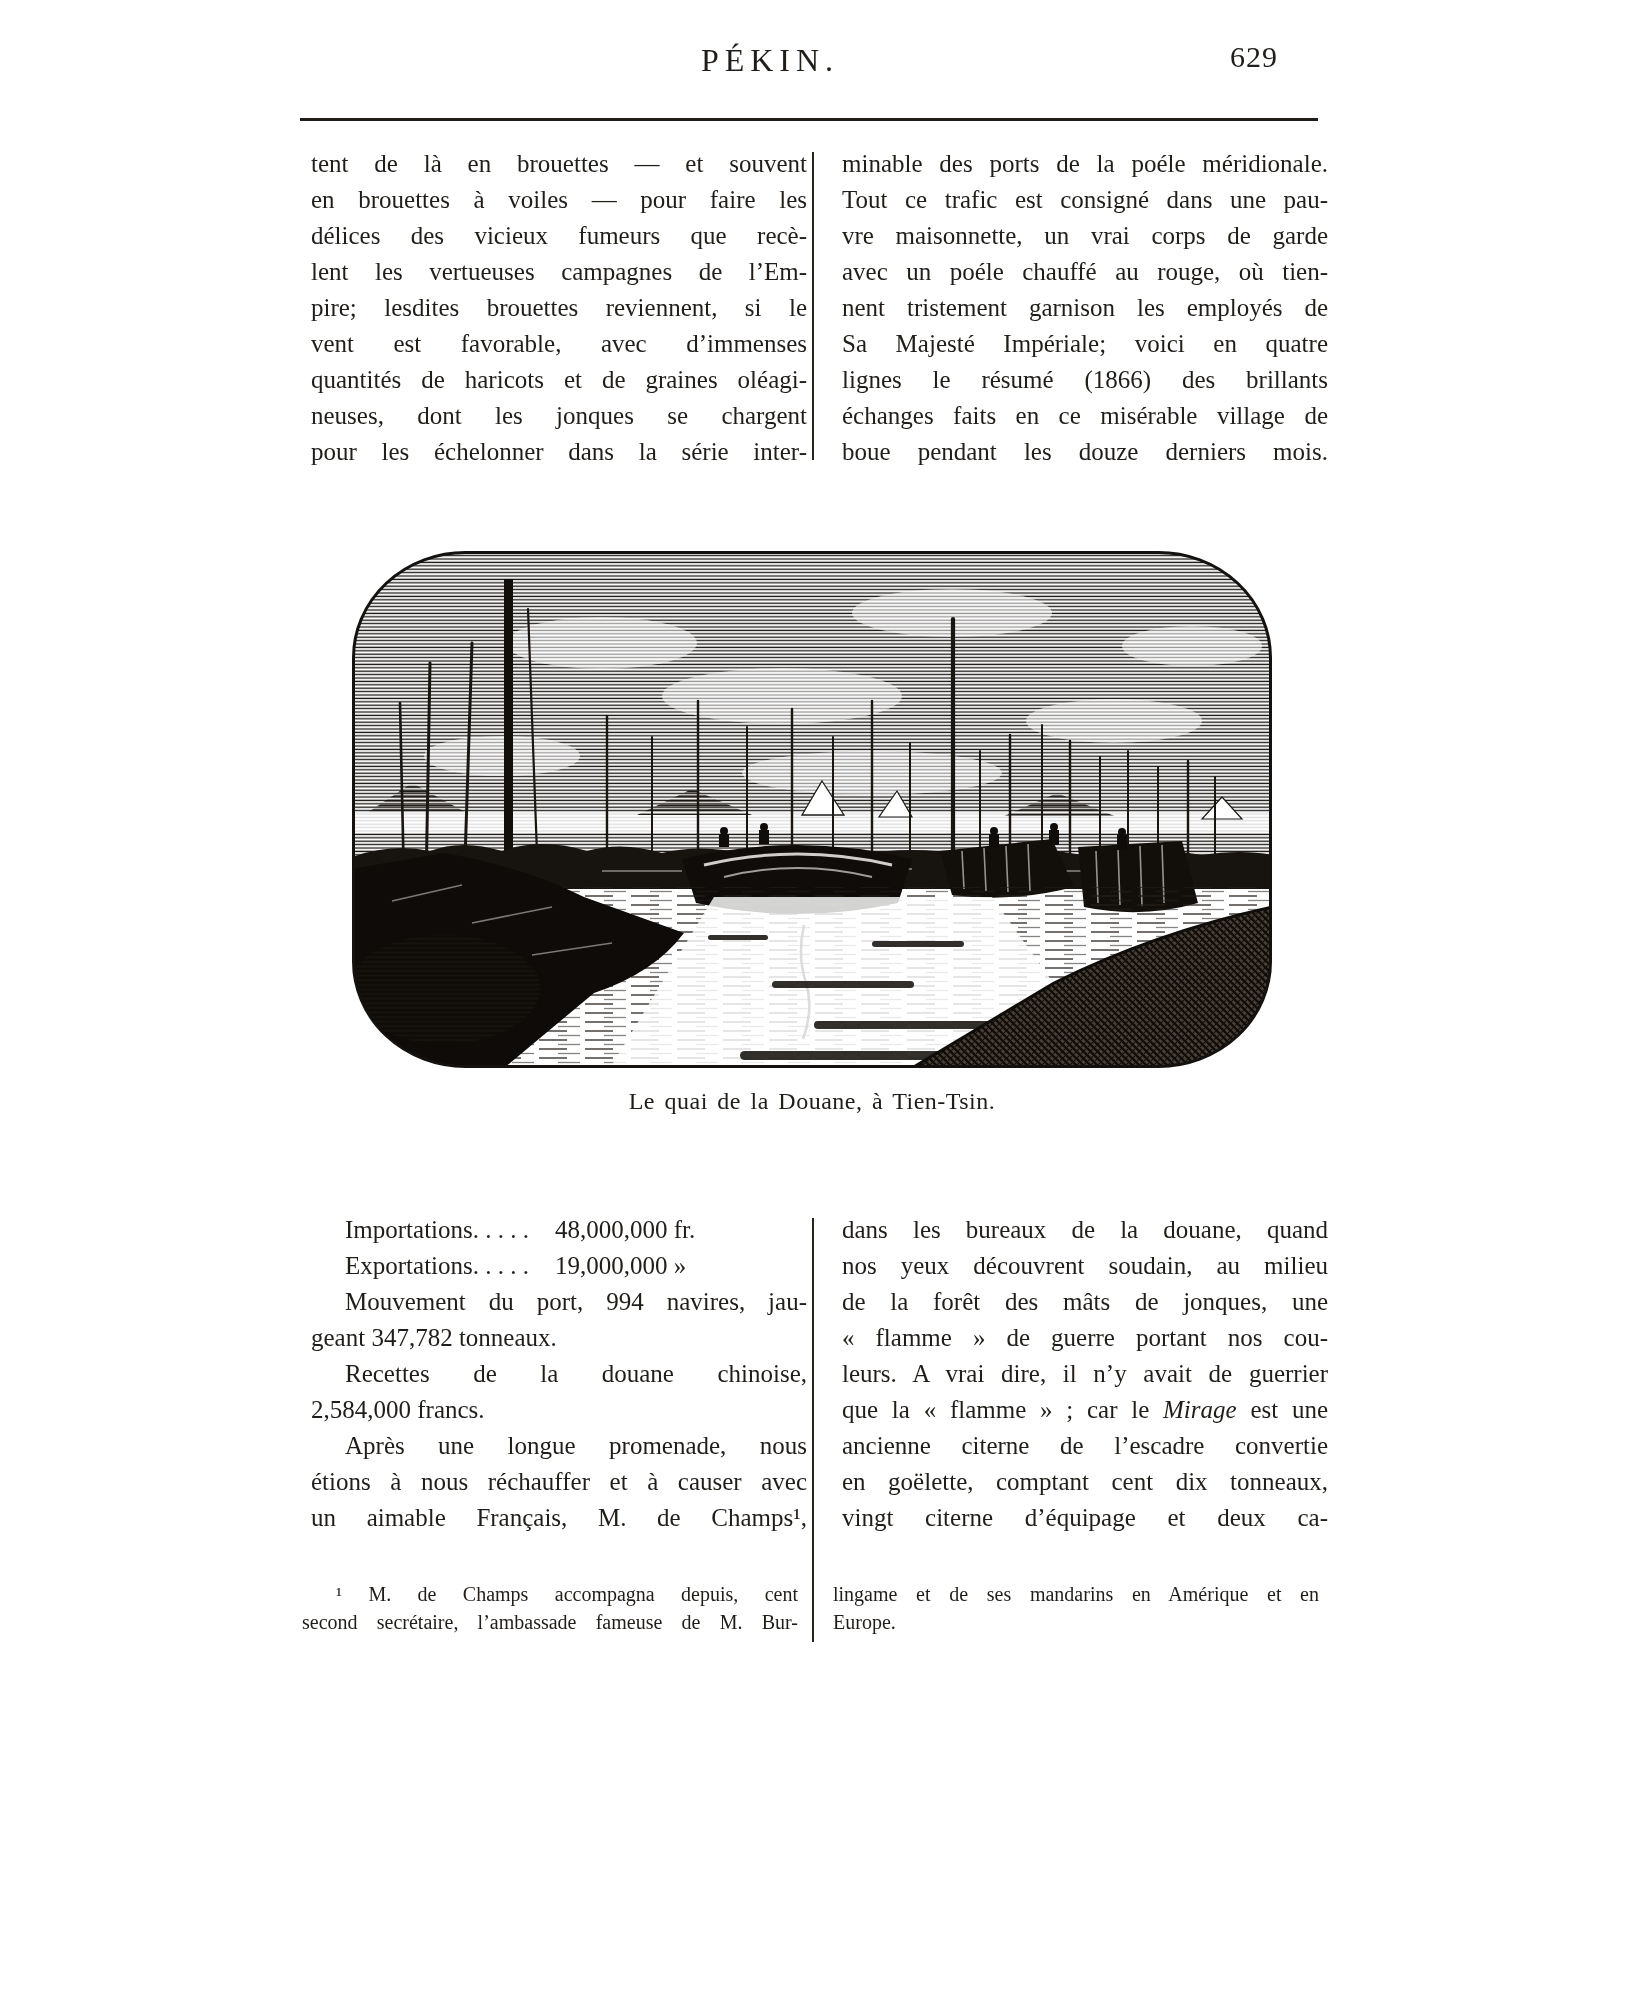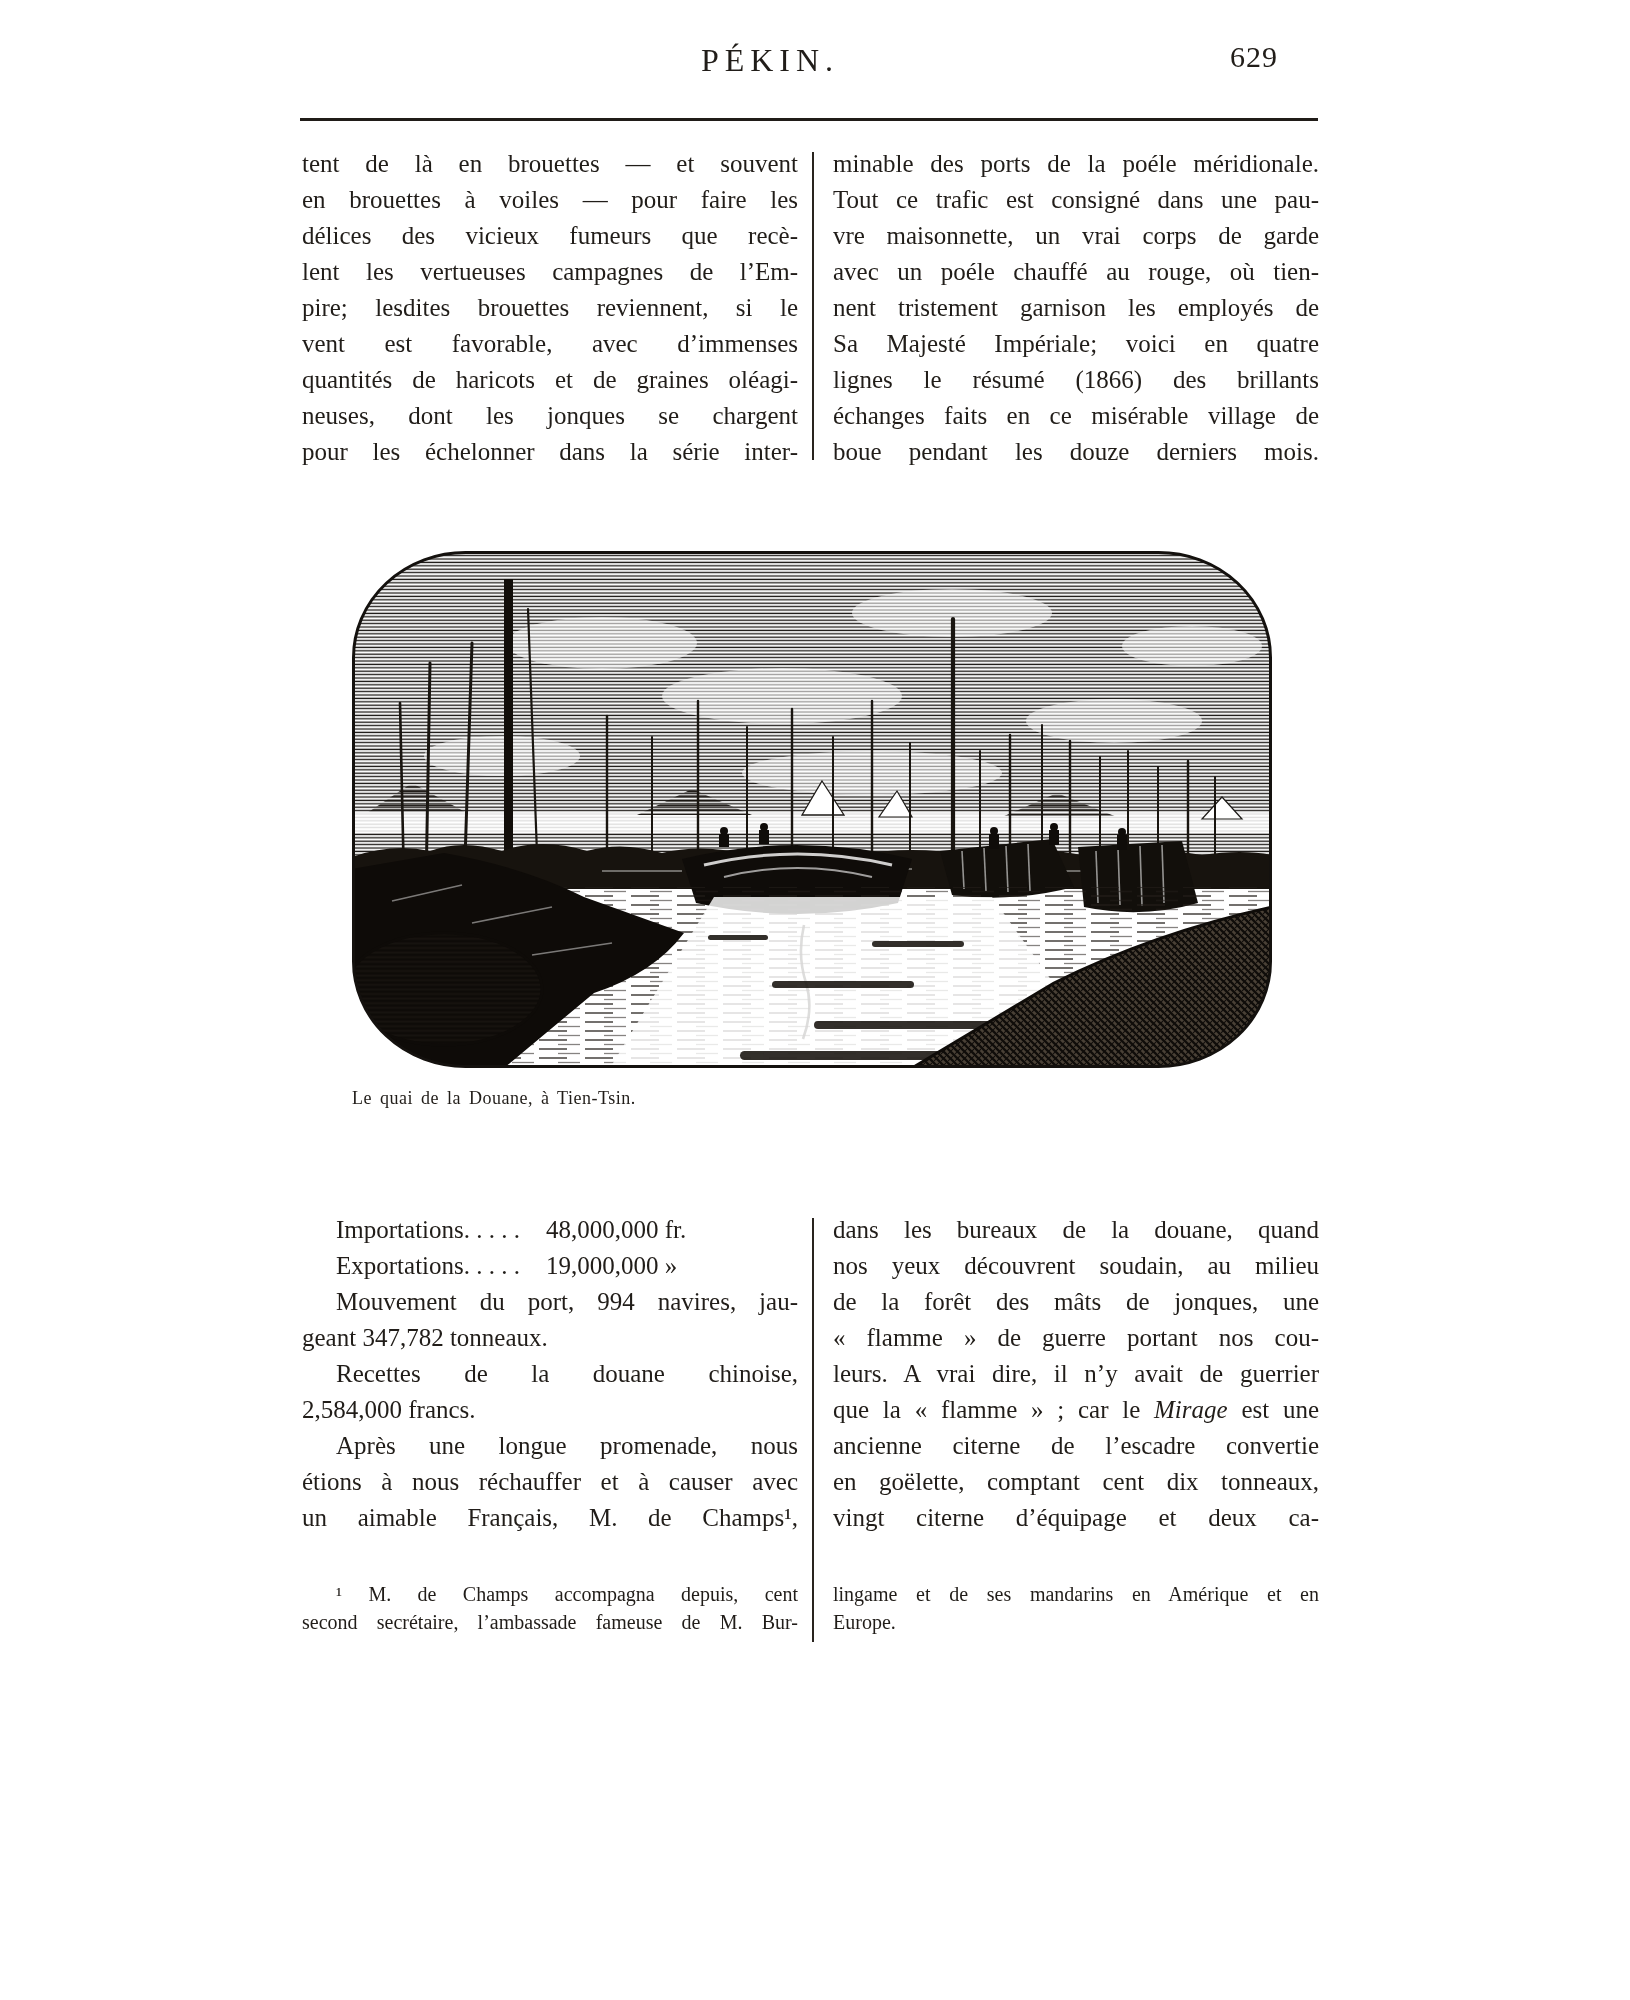--- a/index.html
+++ b/index.html
@@ -14,41 +14,41 @@
   }
   .pnum {
     position:absolute; left:1230px; top:40px; width:86px; 
     font-size:30px; letter-spacing:1px;
   }
   .toprule { position:absolute; left:300px; top:118px; width:1018px; height:3px; background:#201c18; }
   .divider { position:absolute; left:812px; width:2px; background:#29241e; }
   #div-top    { top:152px;  height:308px; }
   #div-bottom { top:1218px; height:424px; }
 
-  .col  { position:absolute; font-size:25px; line-height:36px; }
+  .col  { position:absolute; font-size:25px; line-height:36px;margin-left:9px; }
   #col-tl { left:302px; top:146px;  width:496px; }
   #col-tr { left:833px; top:146px;  width:486px; }
   #col-bl { left:302px; top:1212px; width:496px; }
   #col-br { left:833px; top:1212px; width:486px; }
 
   .fcol { position:absolute; font-size:20px; line-height:28px; }
   #fn-left  { left:302px; top:1580px; width:496px; }
   #fn-right { left:833px; top:1580px; width:486px; }
 
   .tline { }
   .tline.just { text-align:justify; text-align-last:justify; }
   .tline.ind  { text-indent:34px; }
   .tline .gap { display:inline-block; width:26px; }
   .tline i { font-style:italic; }
 
   .engraving { position:absolute; left:352px; top:551px; width:920px; height:517px; margin:0; }
   .engraving svg { display:block; width:920px; height:517px; }
   .caption {
-    position:absolute; left:352px; top:1088px; width:920px; 
-    font-size:18px; word-spacing:3px; letter-spacing:0.5px;
+    position:absolute; left:352px; top:1088px; width:920px; text-align:center;
+    font-size:24px; word-spacing:3px; letter-spacing:0.5px;
   }
 </style>
 </head>
 <body>
 
 <div class="page">
 
   <div class="ptitle">PÉKIN.</div>
   <div class="pnum">629</div>
   <div class="toprule"></div>

